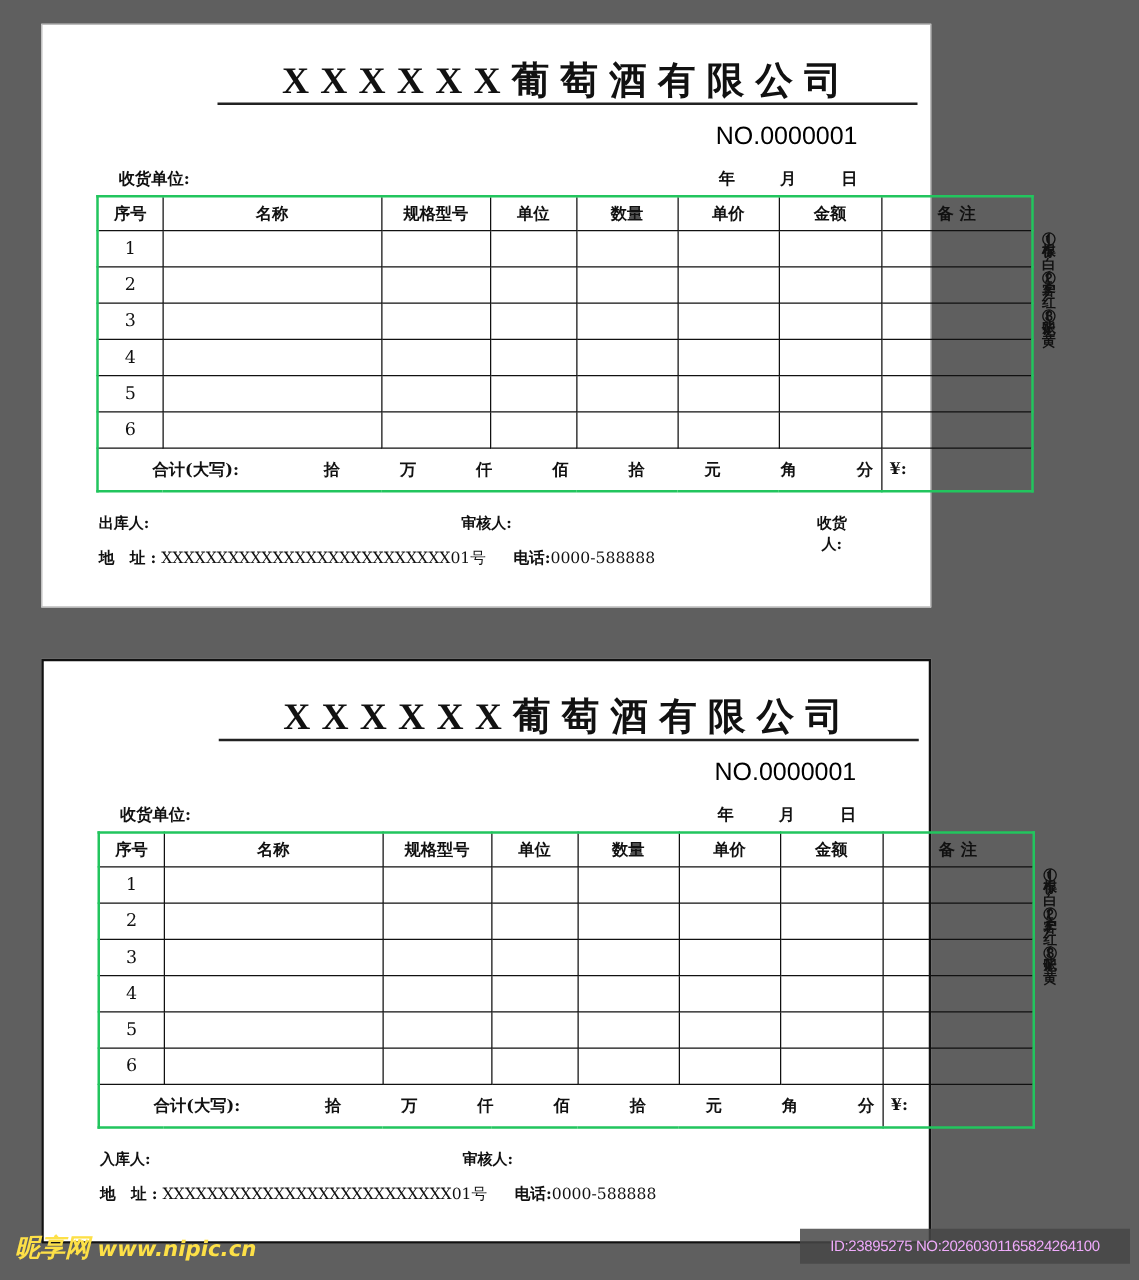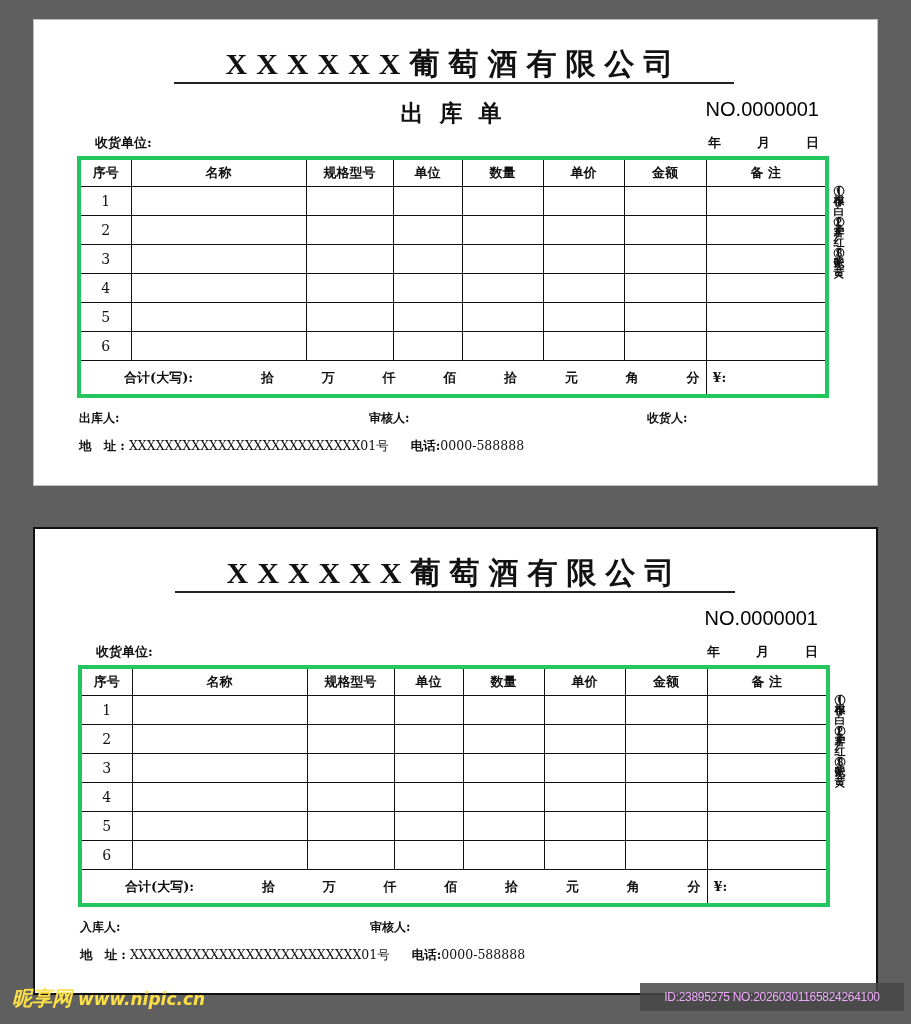--- a/index.html
+++ b/index.html
@@ -3,21 +3,21 @@
 <meta charset="utf-8">
 <style>
   html, body { margin: 0; padding: 0; }
   body {
     width: 911px; height: 1024px; background: #5f5f5f;
     position: relative; overflow: hidden;
     font-family: "DejaVu Serif", "Liberation Serif", serif;
     color: #111;
   }
   .paper {
-    position: absolute; left: 33px; width: 845px; background: #fff;
+    position: absolute; left: 33px; width: 712px; background: #fff;
   }
   .paper.p1 { top: 19px; height: 467px; border: 1px solid #bdbdbd; box-sizing: border-box; }
   .paper.p2 { top: 527px; height: 468px; border: 2px solid #111; box-sizing: border-box; }
 
   .company {
     position: absolute; left: 140px; width: 560px; top: 24px; height: 40px;
     text-align: center; font-size: 30px; font-weight: bold; letter-spacing: 9px;
     font-family: "Liberation Serif", "DejaVu Serif", serif;
     white-space: nowrap;
   }
@@ -37,21 +37,21 @@
   .receiver {
     position: absolute; left: 45px; top: 114px; font-size: 13px; font-weight: bold; padding-left: 16px;
   }
   .date-row {
     position: absolute; right: 58px; top: 114px; font-size: 13px; font-weight: bold;
     display: flex; gap: 36px;
   }
   table.grid {
     position: absolute; left: 43px; top: 136px; width: 748px;
     border-collapse: collapse; table-layout: fixed;
-    border: 4px solid #22c55e;
+    border: 2px solid #22c55e;
   }
   table.grid td, table.grid th {
     border: 1.5px solid #111; padding: 0; text-align: center;
     font-size: 13px; font-weight: bold; height: 28px;
   }
   table.grid th { height: 26px; }
   table.grid td.num { font-weight: normal; font-size: 14px; }
   table.grid tr.total td { height: 33px; }
   .total-cell {
     display: flex; justify-content: space-between; align-items: center;
@@ -91,21 +91,20 @@
     letter-spacing: -0.3px;
   }
 </style>
 </head>
 <body>
 
 <div id="forms">
     <div class="paper p1">
     <div class="company">XXXXXX葡萄酒有限公司</div>
     <div class="company-rule"></div>
-    <div class="doc-title">出库单</div>
     <div class="doc-no">NO.0000001</div>
     <div class="receiver">收货单位:</div>
     <div class="date-row">
       <span>年</span>
       <span>月</span>
       <span>日</span>
     </div>
     <table class="grid">
       <colgroup>
         <col style="width:52px">

